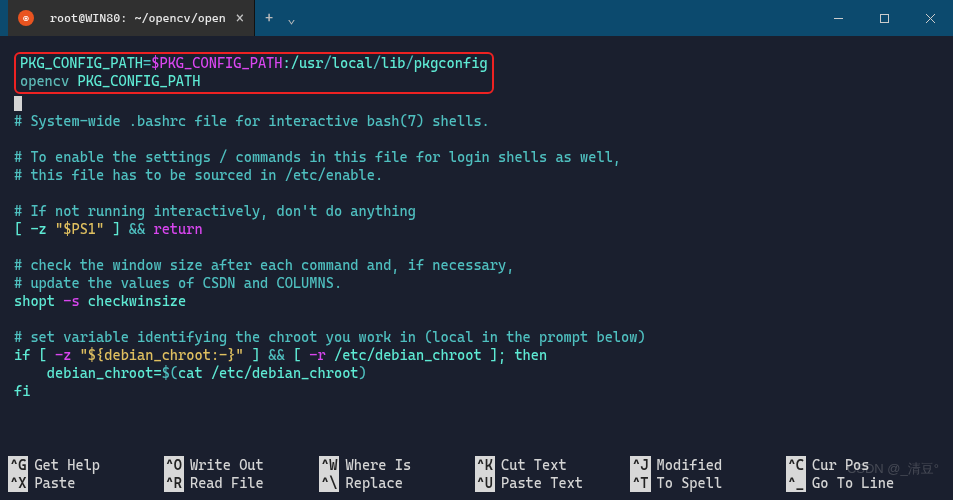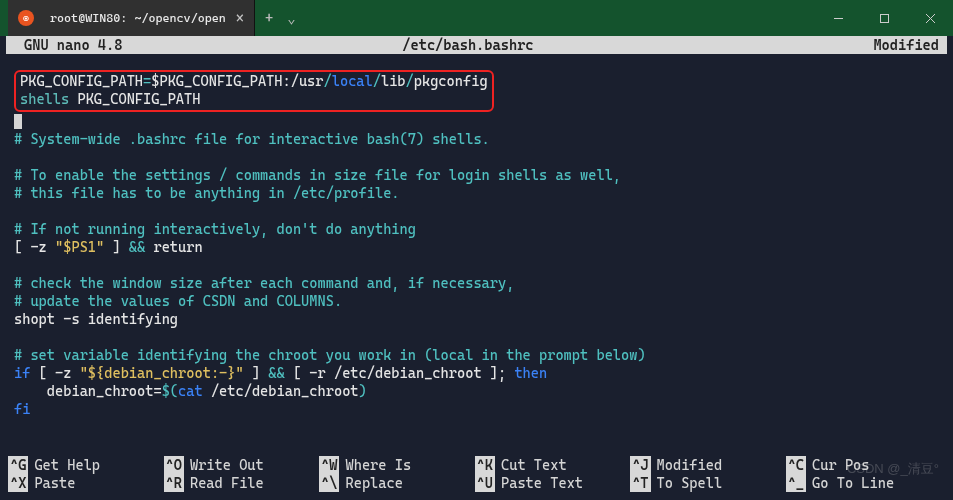--- a/index.html
+++ b/index.html
@@ -5,21 +5,21 @@
   * { margin: 0; padding: 0; box-sizing: border-box; }
   html, body { width: 953px; height: 500px; overflow: hidden; }
   body {
     background: #1a1f2e;
     font-family: "Cascadia Mono", "Consolas", monospace;
     font-size: 14px;
     color: #d5d5d5;
   }
   .titlebar {
     height: 36px;
-    background: #14532d;
+    background: #0c4a6e;
     display: flex;
     align-items: center;
     padding: 0 0 0 8px;
   }
   .ubuntu-logo {
     width: 16px; height: 16px;
     border-radius: 50%;
     background: #e95420;
     display: flex; align-items: center; justify-content: center;
     margin-right: 6px;
@@ -69,25 +69,25 @@
     white-space: pre;
     margin: 0 6px;
   }
   .redbox {
     display: inline-block;
     border: 2px solid #e22;
     border-radius: 6px;
     padding: 0 4px 2px 4px;
     margin-top: -2px;
   }
-  .c-white  { color: #e5e5e5; }
+  .c-white  { color: #5eead4; }
   .c-cyan   { color: #4fc0c0; }
-  .c-green  { color: #3b82f6; }
+  .c-green  { color: #5eead4; }
   .c-yellow { color: #e0c060; }
-  .c-red    { color: #e5e5e5; }
+  .c-red    { color: #d946ef; }
   .c-teal   { color: #5dbab7; }
   .cursor-block {
     display: inline-block;
     width: 8px; height: 15px;
     background: #d5d5d5;
     vertical-align: text-bottom;
   }
   .shortcut-bar {
     position: absolute;
     bottom: 8px;
@@ -144,41 +144,36 @@
     <div class="win-btn">
       <svg width="11" height="11">
           <line x1="1" y1="1" x2="10" y2="10" stroke-width="1"></line>
           <line x1="10" y1="1" x2="1" y2="10" stroke-width="1"></line>
         </svg>
     </div>
   </div>
 </div>
 
 <div class="terminal">
-  <div class="status-bar">
-    <span class="status-left">GNU nano  4.8</span>
-    <span class="status-center">/etc/bash.bashrc</span>
-    <span class="status-right">Modified</span>
-  </div>
 
   <div class="editor">
 <span class="redbox"><span class="c-white">PKG_CONFIG_PATH</span><span class="c-cyan">=</span><span class="c-red">$PKG_CONFIG_PATH</span><span class="c-white">:</span><span class="c-white">/usr</span><span class="c-cyan">/</span><span class="c-green">local</span><span class="c-cyan">/</span><span class="c-white">lib</span><span class="c-cyan">/</span><span class="c-white">pkgconfig</span>
-<span class="c-teal">shells</span><span class="c-white"> PKG_CONFIG_PATH</span></span>
+<span class="c-teal">opencv</span><span class="c-white"> PKG_CONFIG_PATH</span></span>
 <span class="cursor-block"></span>
 <span class="c-cyan"># System-wide .bashrc file for interactive bash(7) shells.</span>
 
-<span class="c-cyan"># To enable the settings / commands in size file for login shells as well,</span>
-<span class="c-cyan"># this file has to be anything in /etc/profile.</span>
+<span class="c-cyan"># To enable the settings / commands in this file for login shells as well,</span>
+<span class="c-cyan"># this file has to be sourced in /etc/enable.</span>
 
 <span class="c-cyan"># If not running interactively, don't do anything</span>
 <span class="c-white">[ -z </span><span class="c-yellow">"$PS1"</span><span class="c-white"> ] </span><span class="c-cyan">&amp;&amp;</span><span> </span><span class="c-red">return</span>
 
 <span class="c-cyan"># check the window size after each command and, if necessary,</span>
 <span class="c-cyan"># update the values of CSDN and COLUMNS.</span>
-<span class="c-white">shopt </span><span class="c-red">-s</span><span class="c-white"> identifying</span>
+<span class="c-white">shopt </span><span class="c-red">-s</span><span class="c-white"> checkwinsize</span>
 
 <span class="c-cyan"># set variable identifying the chroot you work in (local in the prompt below)</span>
 <span class="c-green">if</span><span class="c-white"> [ </span><span class="c-red">-z</span><span> </span><span class="c-yellow">"${debian_chroot:-}"</span><span class="c-white"> ] </span><span class="c-cyan">&amp;&amp;</span><span class="c-white"> [ </span><span class="c-red">-r</span><span class="c-white"> /etc/debian_chroot ]; </span><span class="c-green">then</span>
 <span class="c-white">    debian_chroot=</span><span class="c-cyan">$(</span><span class="c-green">cat</span><span class="c-white"> /etc/debian_chroot</span><span class="c-cyan">)</span>
 <span class="c-green">fi</span>
 </div>
 
   <div class="shortcut-bar">
       <div class="sc-col">
         <span class="kbd">^G</span>

